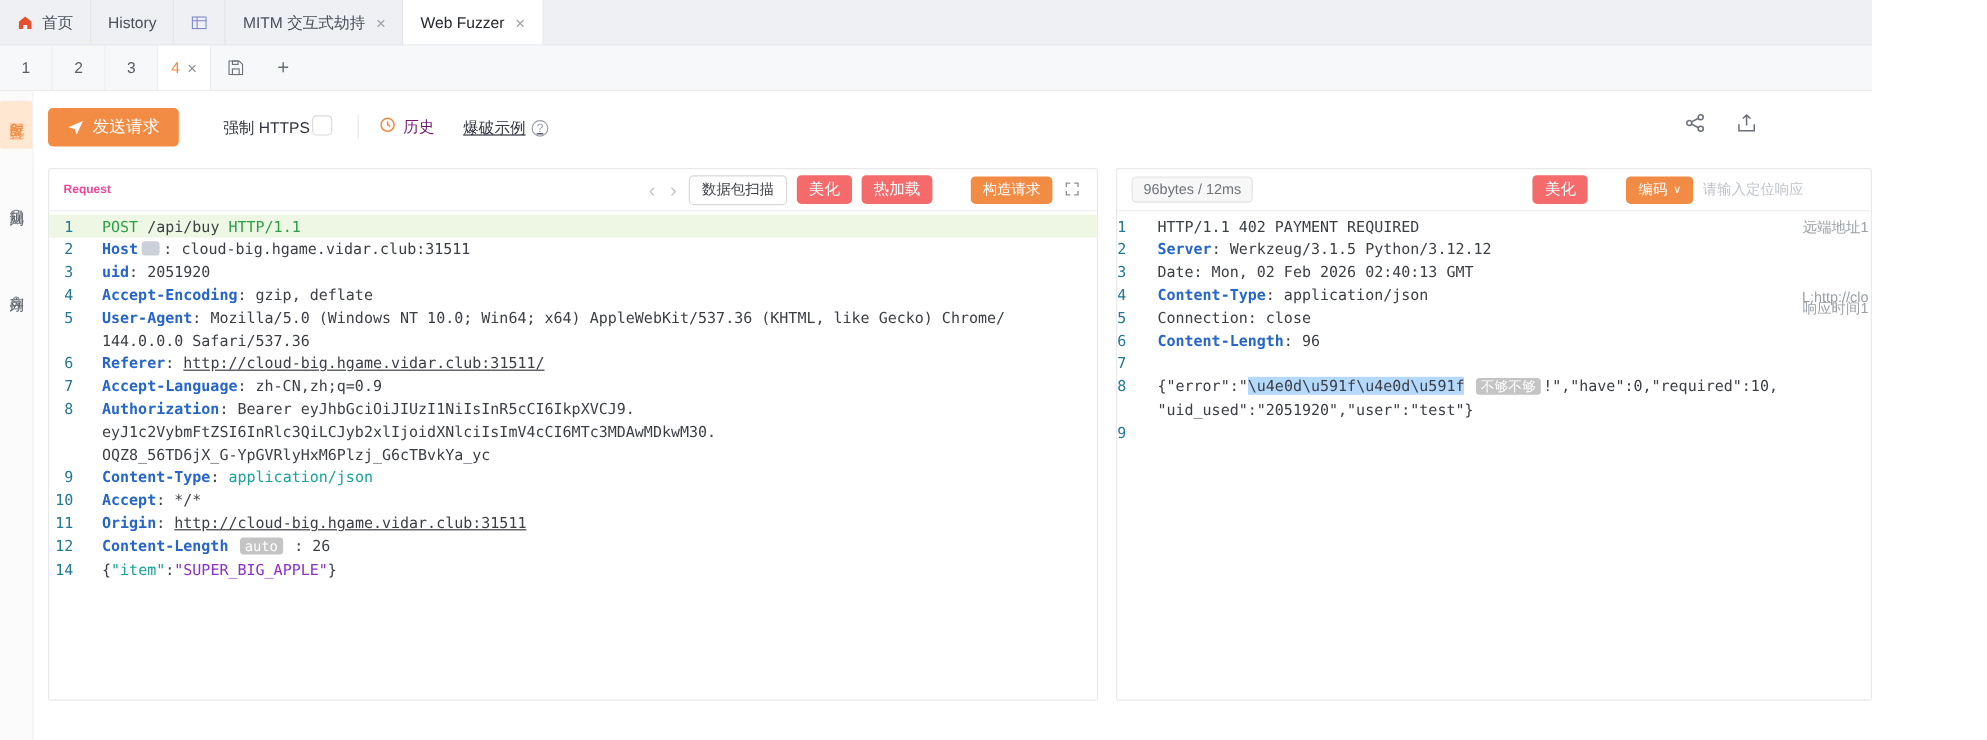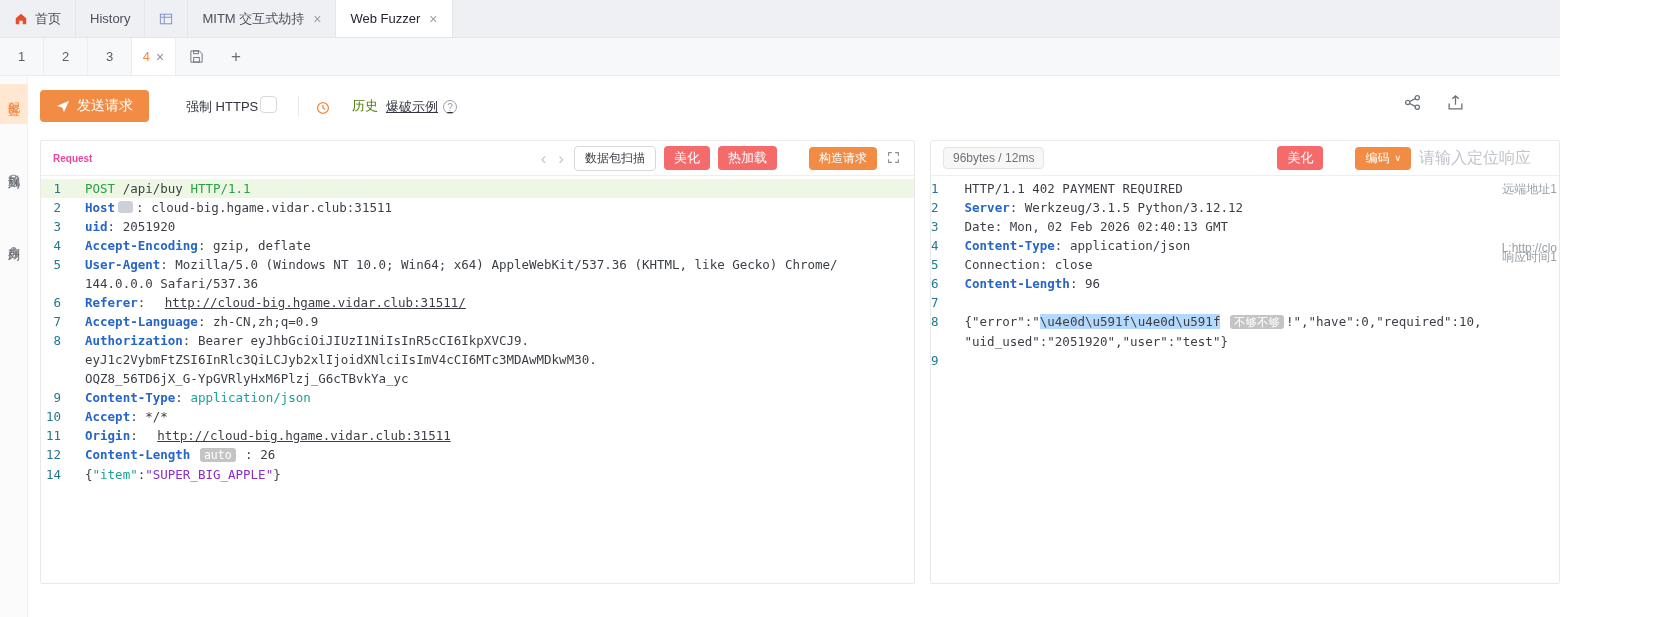--- a/index.html
+++ b/index.html
@@ -25,54 +25,54 @@
   .side-item .vtext { writing-mode:vertical-rl; text-orientation:upright; font-size:12px; letter-spacing:2px; color:#5a5f66; }
   .side-item.active { background:#ffe7d2; }
   .side-item.active .vtext { color:#f28b44; }
 
   
   .toolbar { position:absolute; top:76px; left:28px; right:0; height:64px; background:#fff; }
   .send-btn { position:absolute; left:12px; top:14px; height:32px; padding:0 16px; background:#f28b44; border:none; border-radius:4px; color:#fff; font-size:14px; display:flex; align-items:center; gap:7px; }
   .https-label { position:absolute; left:158px; top:22px; font-size:13px; color:#31343f; }
   .checkbox { position:absolute; left:232px; top:20px; width:17px; height:17px; border:1px solid #d9d9d9; border-radius:4px; background:#fff; }
   .vdiv { position:absolute; left:270px; top:20px; width:1px; height:20px; background:#e8e8e8; }
-  .history-btn { position:absolute; left:288px; top:21px; display:flex; align-items:flex-end; gap:22px; font-size:13px; color:#4d7c0f; }
+  .history-btn { position:absolute; left:288px; top:21px; display:flex; align-items:flex-start; gap:6px; font-size:13px; color:#701a75; }
   .blast-link { position:absolute; left:358px; top:22px; font-size:13px; color:#31343f; text-decoration:underline; display:flex; align-items:center; gap:5px; }
   .qmark { width:14px; height:14px; border:1px solid #9aa0a8; border-radius:50%; color:#9aa0a8; font-size:10px; display:inline-flex; align-items:center; justify-content:center; text-decoration:none; }
   .tb-icons { position:absolute; right:96px; top:18px; display:flex; gap:26px; }
   .tb-icons .icbtn { background:none; border:none; padding:0; display:flex; }
 
   
   .panel { position:absolute; top:140px; bottom:33px; background:#fff; border:1px solid #e9e9e9; border-radius:2px; display:flex; flex-direction:column; }
   .panel.req { left:40px; width:875px; }
   .panel.resp { left:930px; right:0; }
   .panel-head { height:35px; flex:0 0 35px; border-bottom:1px solid #efefef; display:flex; align-items:center; padding:0 12px; gap:8px; }
   .panel-title { font-size:10px; font-weight:bold; color:#ec4899; }
   .head-right { margin-left:auto; display:flex; align-items:center; gap:8px; }
   .chev { color:#c3c7cc; font-size:17px; line-height:1; padding:0 2px; background:none; border:none; }
   .btn-plain { background:#fff; border:1px solid #d9d9d9; border-radius:4px; font-size:12px; color:#3b3f45; padding:3px 10px; }
   .badge-red { background:#f56a6a; color:#fff; font-size:13px; padding:3px 10px; border-radius:4px; border:none; }
   .badge-orange { background:#f28b44; color:#fff; font-size:12px; padding:3px 10px; border-radius:4px; border:none; display:flex; align-items:center; gap:5px;margin-left:24px; }
   .badge-orange .caret { font-size:9px; }
   .size-badge { background:#f7f7f7; border:1px solid #e4e4e4; border-radius:4px; color:#6e737a; font-size:12px; padding:3px 9px; }
-  .locate-input { border:none; outline:none; background:transparent; font-size:16px; width:128px; color:#a16207; }
+  .locate-input { border:none; outline:none; background:transparent; font-size:12px; width:128px; color:#a16207; }
   .locate-input::placeholder { color:#c0c4cc; }
 
   
   .editor { flex:1; overflow:hidden; padding-top:3px; position:relative; }
   .ed-line { display:flex; align-items:flex-start; line-height:19px; min-height:19px; font-family:"DejaVu Sans Mono",monospace; font-size:12.5px; }
   .ln { flex:0 0 44px; text-align:right; padding-right:24px; color:#237893; }
   .panel.resp .ln { flex:0 0 32px; padding-right:26px; }
   .code { flex:1; white-space:pre-wrap; word-break:break-all; color:#3b3f45; padding-right:10px; }
   .hl-line { background:#edf7e3; }
   .seg-m { color:#2aa046; }
   .seg-k { color:#2665c9; font-weight:bold; }
   .seg-p { color:#3b3f45; }
   .seg-t { color:#17a398; }
-  .seg-l { color:#3b3f45; text-decoration:underline;margin-left:12px; }
+  .seg-l { color:#3b3f45; text-decoration:underline; }
   .seg-s { color:#8a2fc9; }
   .seg-g { background:#c4c4c4; color:#fff; border-radius:3px; padding:0 4px; margin:16px 2px; font-size:11.5px; }
   .seg-b { display:inline-block; width:15px; height:12px; background:#ccd1d9; border-radius:3px; margin:0 3px; vertical-align:-1px; }
   .seg-hl { background:#b5d8fd; }
 
   .side-info { position:absolute; top:0; right:0; width:90px; height:120px; pointer-events:none; }
   .side-info-item { position:absolute; right:2px; font-size:12px; color:#9aa0a6; white-space:nowrap; }
   .side-info-item:nth-child(1) { top:5px; }
   .side-info-item:nth-child(2) { top:46px;margin-top:27px; }
   .side-info-item:nth-child(3) { top:65px; }

